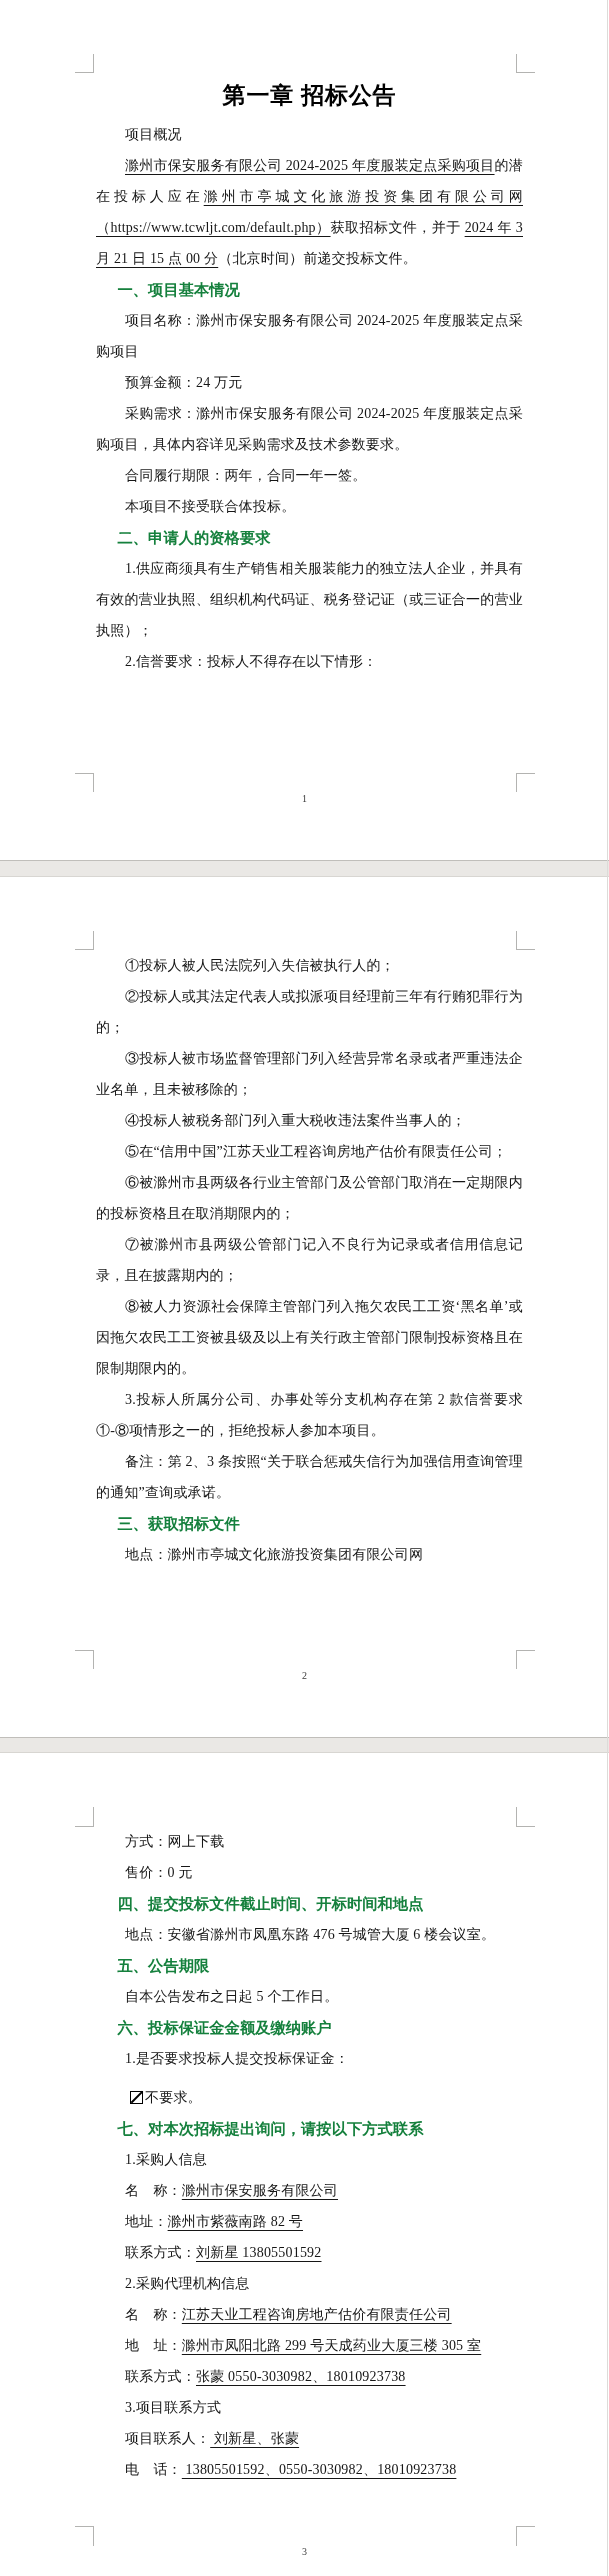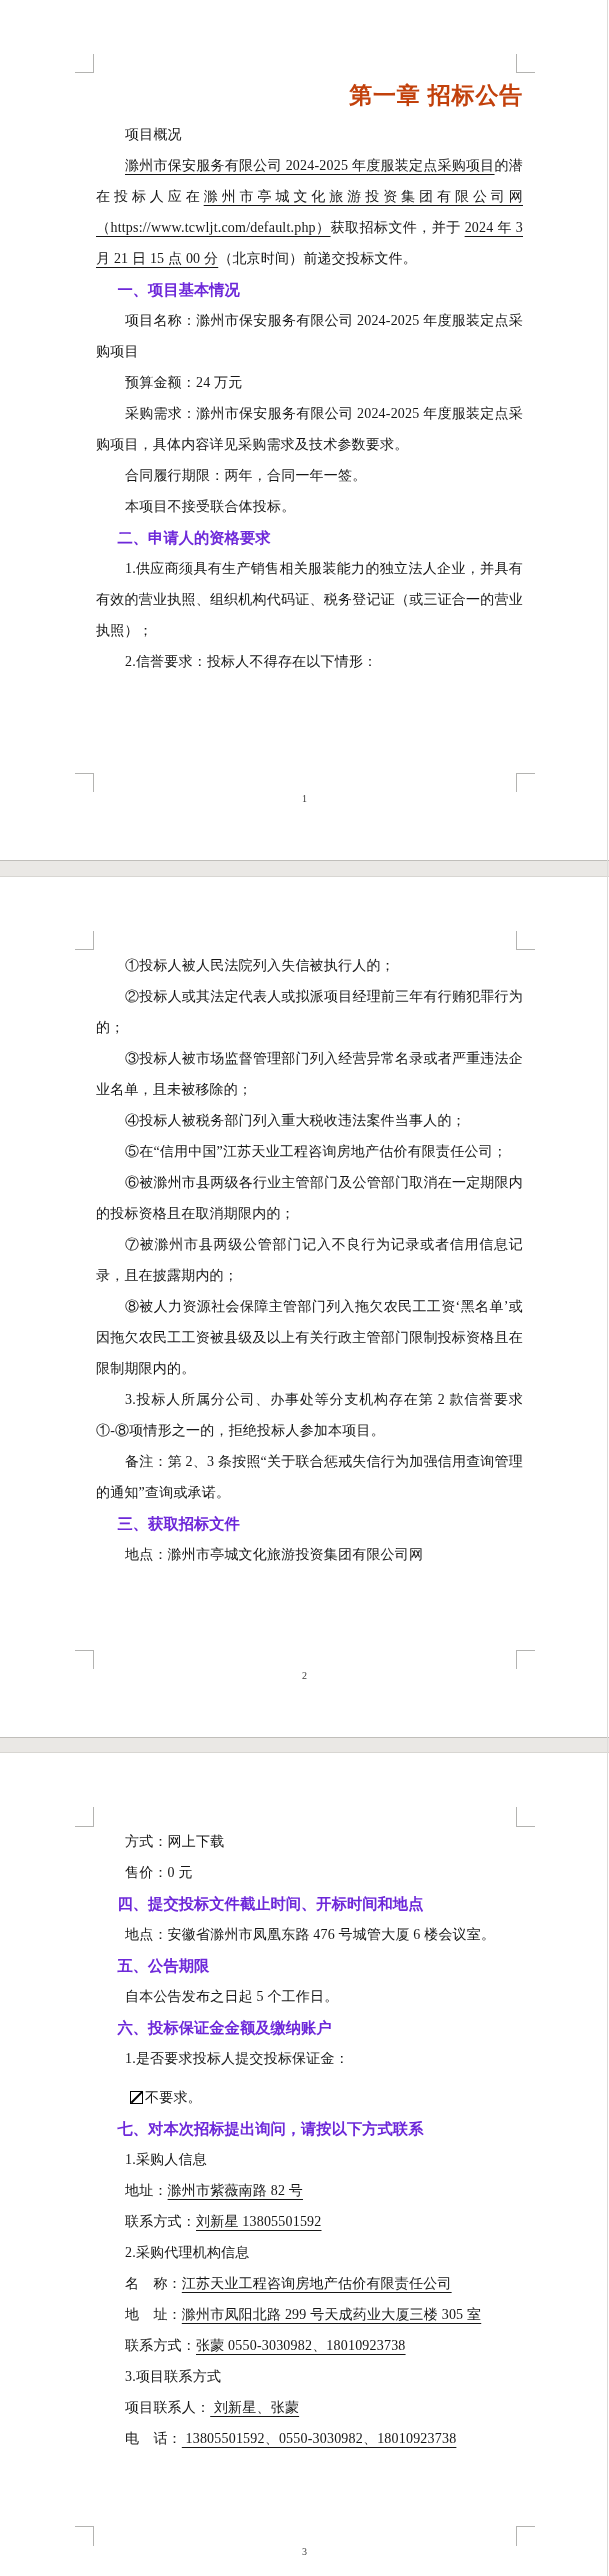--- a/index.html
+++ b/index.html
@@ -27,33 +27,33 @@
   }
   .content{
     position:absolute;left:96px;top:73px;width:427px;
     color:#161616;
   }
   .title{
     font-family:"Liberation Sans",sans-serif;
     font-weight:700;
     font-size:23px;
     line-height:41px;
-    text-align:right;
+    text-align:center;
     letter-spacing:0.8px;
-    color:#c2410c;
+    color:#000000;
     margin:1.5px 0 3.1px 0;
   }
   .heading{
     font-family:"Liberation Sans",sans-serif;
     font-weight:700;
     font-size:15.3px;
     line-height:31px;
     text-indent:21.5px;
     text-align:justify;
-    color:#6d28d9;
+    color:#15803d;
   }
   .para,.check{
     font-size:14px;
     line-height:31px;
     text-indent:29px;
     text-align:justify;
     letter-spacing:0.2px;
   }
   .check{text-indent:34px;margin-top:8px;}
   .u{
@@ -152,20 +152,21 @@
         <div class="para"><span>售价：0 元</span></div>
         <div class="heading"><span>四、提交投标文件截止时间、开标时间和地点</span></div>
         <div class="para"><span>地点：安徽省滁州市凤凰东路 476 号城管大厦 6 楼会议室。</span></div>
         <div class="heading"><span>五、公告期限</span></div>
         <div class="para"><span>自本公告发布之日起 5 个工作日。</span></div>
         <div class="heading"><span>六、投标保证金金额及缴纳账户</span></div>
         <div class="para"><span>1.是否要求投标人提交投标保证金：</span></div>
         <div class="check"><span class="cbox"><span class="diag"></span></span><span>不要求。</span></div>
         <div class="heading"><span>七、对本次招标提出询问，请按以下方式联系</span></div>
         <div class="para"><span>1.采购人信息</span></div>
+        <div class="para"><span>名　称：</span><span class="u">滁州市保安服务有限公司</span></div>
         <div class="para"><span>地址：</span><span class="u">滁州市紫薇南路 82 号</span></div>
         <div class="para"><span>联系方式：</span><span class="u">刘新星 13805501592</span></div>
         <div class="para"><span>2.采购代理机构信息</span></div>
         <div class="para"><span>名　称：</span><span class="u">江苏天业工程咨询房地产估价有限责任公司</span></div>
         <div class="para"><span>地　址：</span><span class="u">滁州市凤阳北路 299 号天成药业大厦三楼 305 室</span></div>
         <div class="para"><span>联系方式：</span><span class="u">张蒙 0550-3030982、18010923738</span></div>
         <div class="para"><span>3.项目联系方式</span></div>
         <div class="para"><span>项目联系人：</span><span class="u"> 刘新星、张蒙</span></div>
         <div class="para"><span>电　话：</span><span class="u"> 13805501592、0550-3030982、18010923738</span></div>
       </div>

